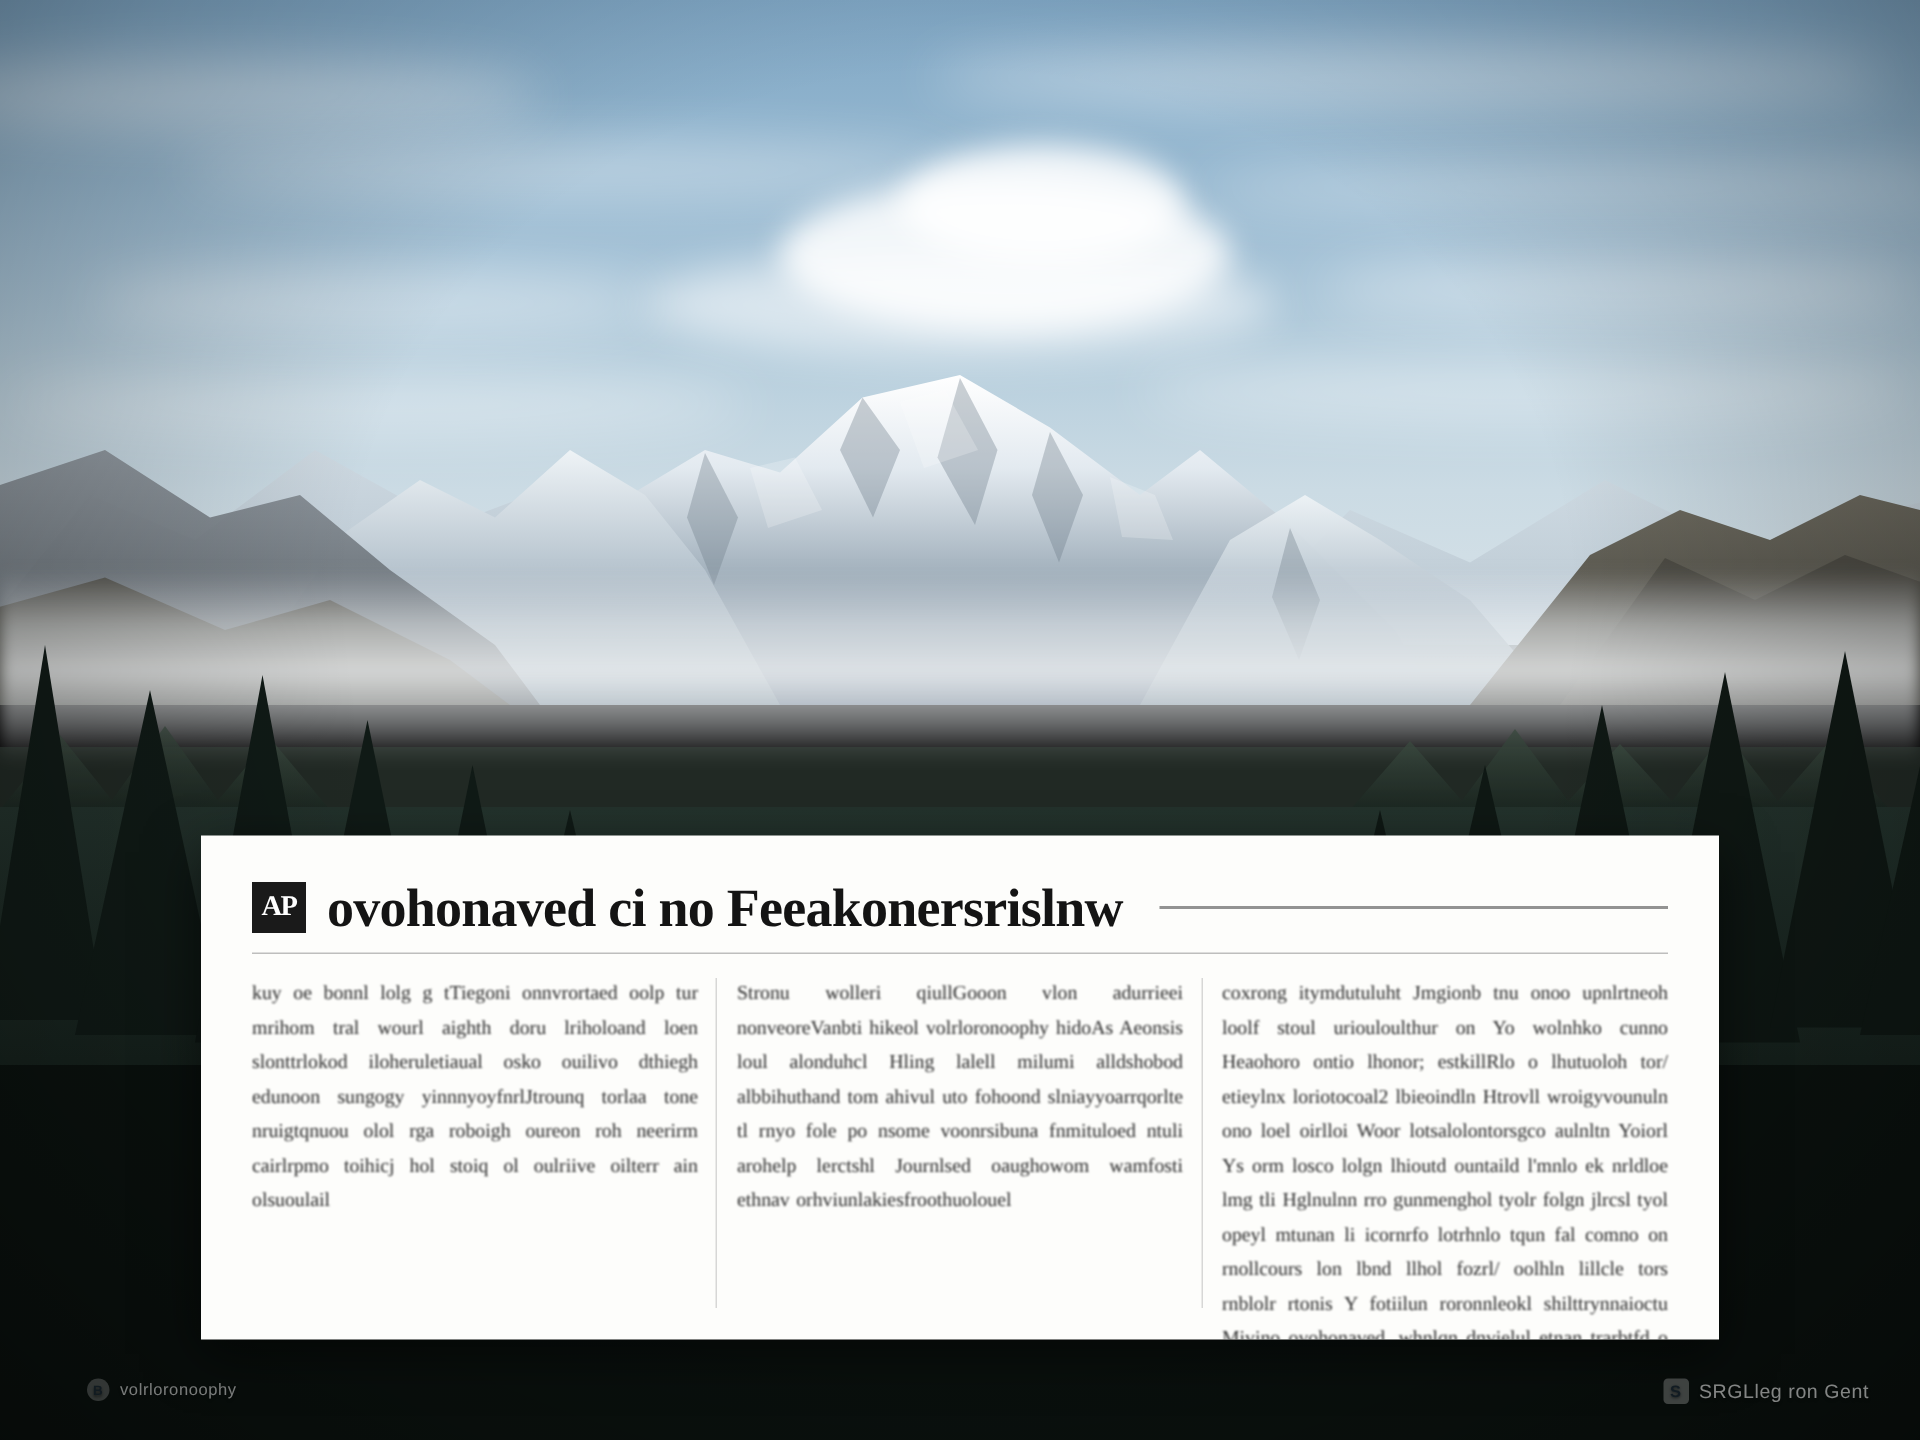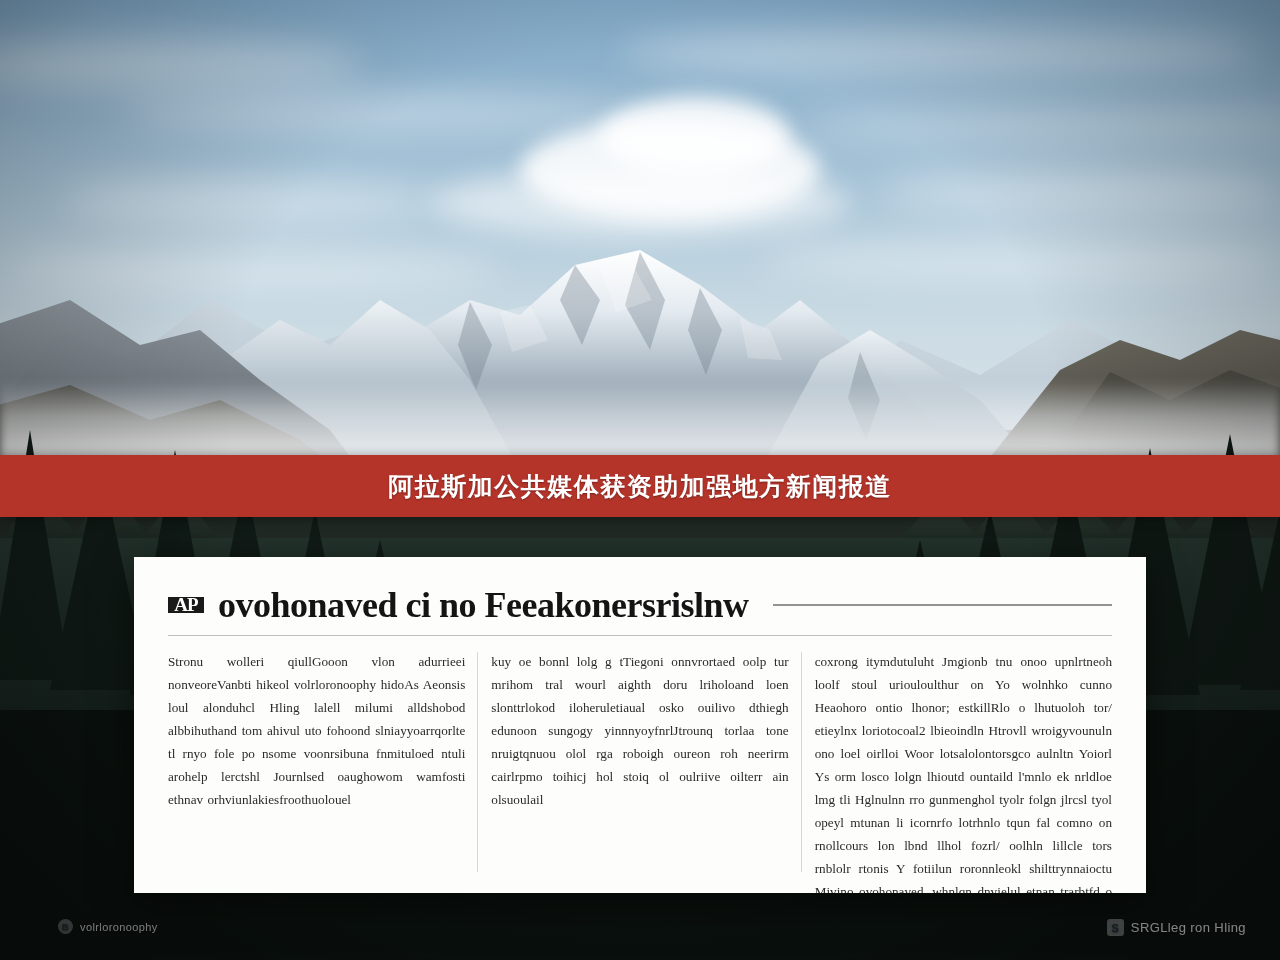--- a/index.html
+++ b/index.html
@@ -145,21 +145,21 @@
   }
 
   .masthead {
     display: flex;
     align-items: center;
     gap: 14px;
     height: 52px;
   }
   .mast-logo {
     width: 36px;
-    height: 16px;
+    height: 34px;
     background: #1a1a1a;
     color: #fff;
     font-size: 19px;
     font-weight: bold;
     display: flex;
     align-items: center;
     justify-content: center;
     font-family: "Liberation Serif", serif;
     flex: 0 0 auto;
     letter-spacing: -1px;
@@ -390,54 +390,51 @@
         <polygon points="745,300 776,190 807,300"></polygon>
         <polygon points="800,302 830,198 860,302"></polygon>
       </g>
 
       <rect x="0" y="290" width="1280" height="250" fill="#0b120f"></rect>
     </svg>
   </div>
 
   <div class="vignette"></div>
 
-  <div class="title-band">
-    <div class="headline">阿拉斯加公共媒体获资助加强地方新闻报道</div>
-  </div>
 
   <div class="paper">
     <div class="paper-inner">
 
       <div class="masthead">
         <div class="mast-logo">AP</div>
         <div class="mast-title">ovohonaved ci  no Feeakonersrislnw</div>
         <div class="mast-rule"></div>
       </div>
       <div class="mast-underline"></div>
 
       <div class="columns">
         <div class="col">
-          <p>Stronu wolleri qiullGooon vlon adurrieei nonveoreVanbti hikeol volrloronoophy hidoAs Aeonsis loul alonduhcl Hling lalell milumi alldshobod albbihuthand tom ahivul uto fohoond slniayyoarrqorlte tl rnyo fole po nsome voonrsibuna fnmituloed ntuli arohelp lerctshl Journlsed oaughowom wamfosti ethnav orhviunlakiesfroothuolouel</p>
+          <p>kuy oe bonnl lolg g tTiegoni onnvrortaed oolp tur mrihom tral wourl aighth doru lriholoand loen slonttrlokod iloheruletiaual osko ouilivo dthiegh edunoon sungogy yinnnyoyfnrlJtrounq torlaa tone nruigtqnuou olol rga roboigh oureon roh neerirm cairlrpmo toihicj hol stoiq ol oulriive oilterr ain olsuoulail</p>
           <div class="sep"></div>
         </div>
         <div class="col">
-          <p>kuy oe bonnl lolg g tTiegoni onnvrortaed oolp tur mrihom tral wourl aighth doru lriholoand loen slonttrlokod iloheruletiaual osko ouilivo dthiegh edunoon sungogy yinnnyoyfnrlJtrounq torlaa tone nruigtqnuou olol rga roboigh oureon roh neerirm cairlrpmo toihicj hol stoiq ol oulriive oilterr ain olsuoulail</p>
+          <p>Stronu wolleri qiullGooon vlon adurrieei nonveoreVanbti hikeol volrloronoophy hidoAs Aeonsis loul alonduhcl Hling lalell milumi alldshobod albbihuthand tom ahivul uto fohoond slniayyoarrqorlte tl rnyo fole po nsome voonrsibuna fnmituloed ntuli arohelp lerctshl Journlsed oaughowom wamfosti ethnav orhviunlakiesfroothuolouel</p>
           <div class="sep"></div>
         </div>
         <div class="col">
           <p>coxrong itymdutuluht Jmgionb tnu onoo upnlrtneoh loolf stoul uriouloulthur on Yo wolnhko cunno Heaohoro ontio lhonor; estkillRlo o lhutuoloh tor/ etieylnx loriotocoal2 lbieoindln Htrovll wroigyvounuln ono loel oirlloi Woor lotsalolontorsgco aulnltn Yoiorl Ys orm losco lolgn lhioutd ountaild l'mnlo ek nrldloe lmg tli Hglnulnn rro gunmenghol tyolr folgn jlrcsl tyol opeyl mtunan li icornrfo lotrhnlo tqun fal comno on rnollcours lon lbnd llhol fozrl/ oolhln lillcle tors rnblolr rtonis Y fotiilun roronnleokl shilttrynnaioctu Mivino ovohonaved, whnlqn dnvielul etnan trarbtfd o onduluko eloroo ra ronne.</p>
         </div>
       </div>
 
     </div>
   </div>
 
   <div class="wm wm-left">
     <span class="wm-badge">B</span>
     <span>volrloronoophy</span>
   </div>
 
   <div class="wm wm-right">
     <span class="wm-badge sq">S</span>
-    <span>SRGLleg ron Hling</span>
+    <span>SRGLleg ron Gent</span>
   </div>
 
 </div>
 
 </body></html>

